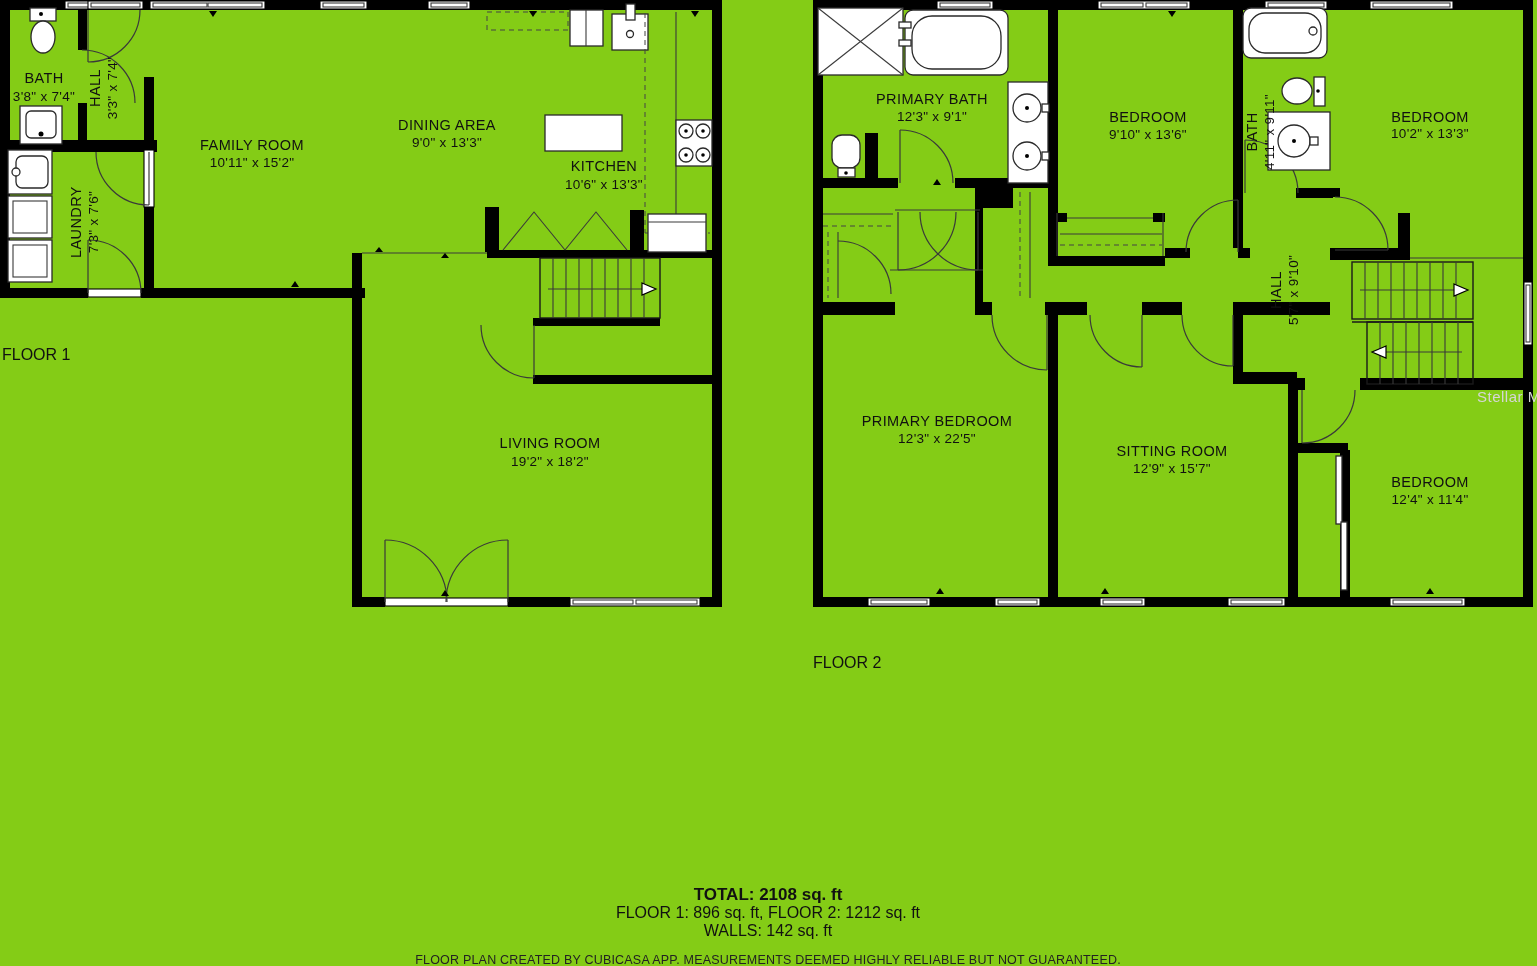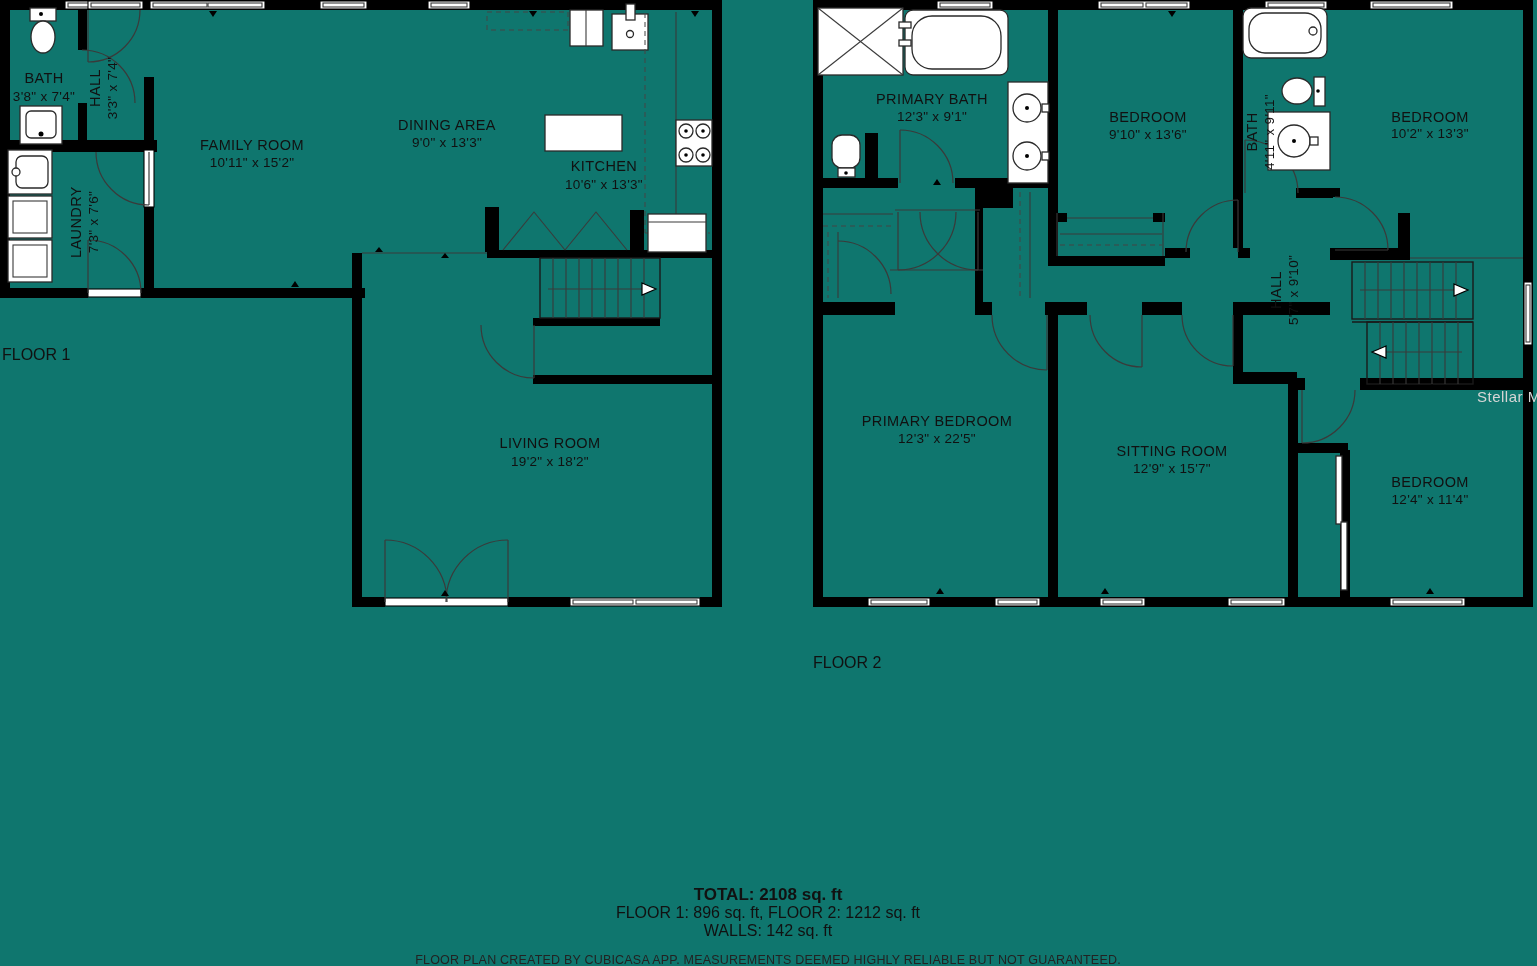--- a/index.html
+++ b/index.html
@@ -1,16 +1,16 @@
 <!DOCTYPE html>
 <html><head>
 <meta charset="utf-8">
 <style>
   html,body{margin:0;padding:0;background:#fff;}
-  #stage{position:relative;width:1537px;height:966px;background:#0f766e;overflow:hidden;
+  #stage{position:relative;width:1537px;height:966px;background:#84cc16;overflow:hidden;
          font-family:"Liberation Sans", sans-serif;}
   svg{position:absolute;left:0;top:0;}
   .wall{fill:#000;stroke:none;}
   .thin{stroke:#1a1a1a;stroke-width:1.4;fill:none;}
   .lite{stroke:#3a3a3a;stroke-width:1.1;fill:none;}
   .fix{stroke:#2a2a2a;stroke-width:1.3;fill:#fff;}
   .dash{stroke:#444;stroke-width:1;fill:none;stroke-dasharray:5 4;}
   .arc{stroke:#3a3a3a;stroke-width:1.2;fill:none;}
   .win{fill:#fff;stroke:#000;stroke-width:1.1;}
   .tri{fill:#000;}

